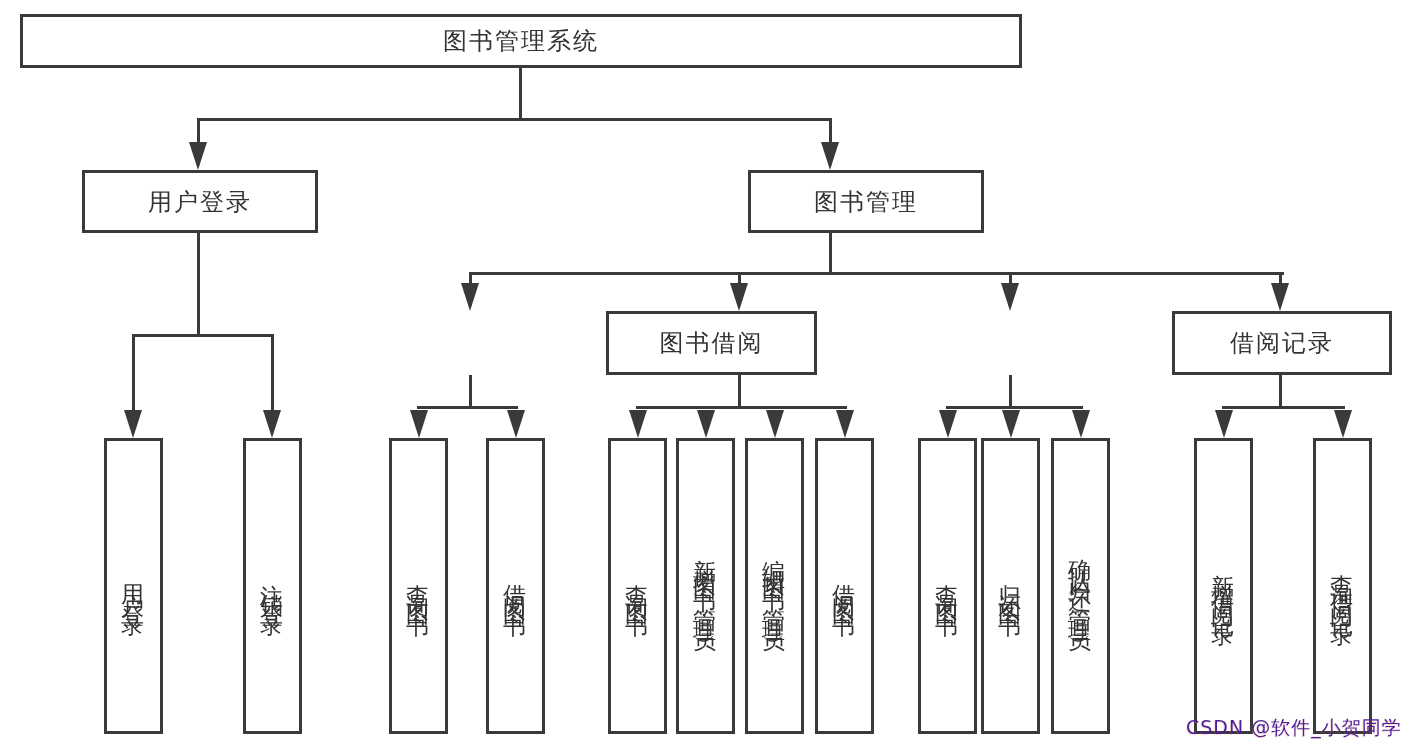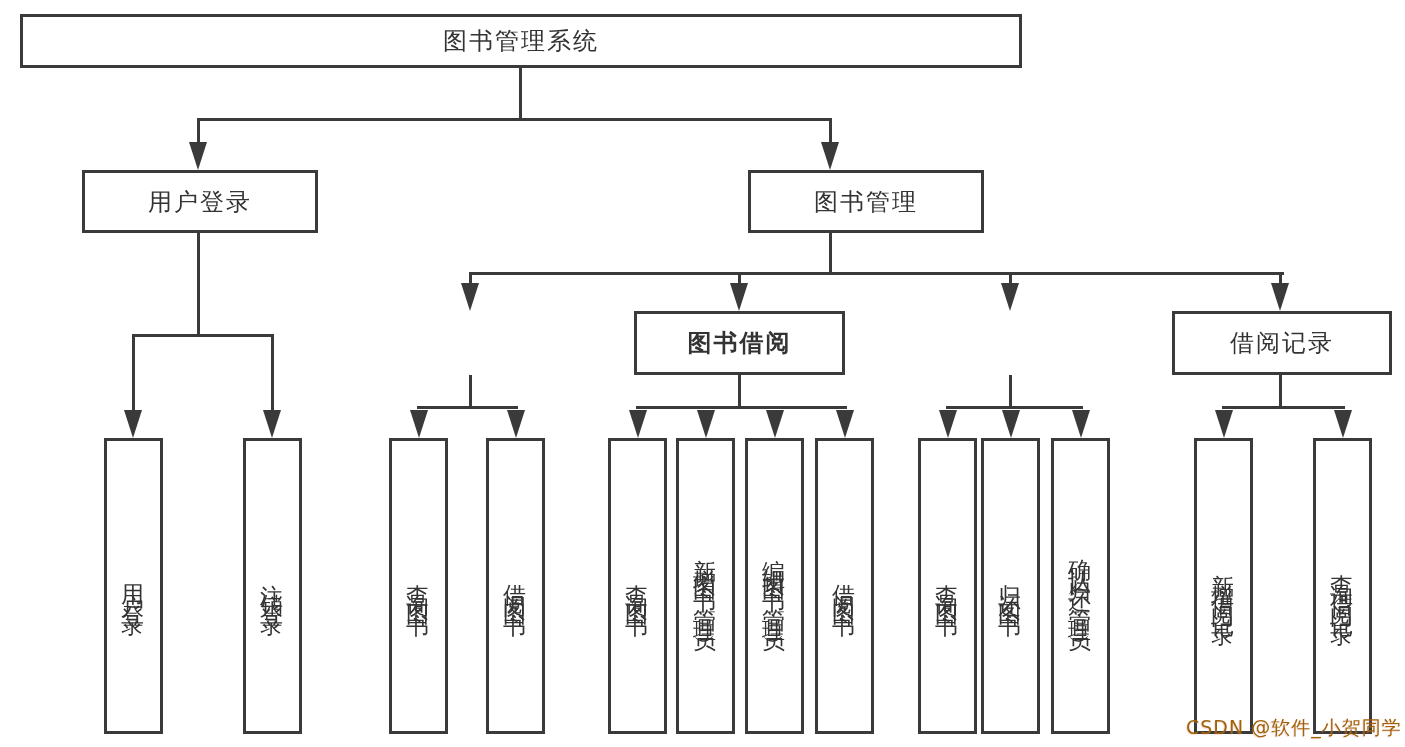--- a/index.html
+++ b/index.html
@@ -21,21 +21,21 @@
   }
   .hline{position:absolute;height:3px;background:#3a3a3a;z-index:1;}
   .vline{position:absolute;width:3px;background:#3a3a3a;z-index:1;}
   .arrow{
     position:absolute;width:0;height:0;z-index:3;
     border-left:9px solid transparent;border-right:9px solid transparent;
     border-top:28px solid #3a3a3a;
   }
   .watermark{
     position:absolute;left:1186px;top:715px;z-index:5;
-    font-size:19px;letter-spacing:1px;color:#a16207;
+    font-size:19px;letter-spacing:1px;color:#4c1d95;
     text-shadow:-1px 1px 0 rgba(230,120,120,0.25);
     white-space:nowrap;
   }
 </style>
 </head>
 <body>
 
 <div class="stage">
 
   <div class="vline" style="left:519px;top:68px;height:53px;"></div>
@@ -90,21 +90,21 @@
     <span>图书管理系统</span>
   </div>
 
   <div class="box hbox" style="left:82px;top:170px;width:236px;height:63px;">
     <span>用户登录</span>
   </div>
   <div class="box hbox" style="left:712px;top:170px;width:236px;height:63px;margin-left:36px;">
     <span>图书管理</span>
   </div>
 
-  <div class="box hbox" style="left:634px;top:311px;width:211px;height:64px;font-weight:bold;">
+  <div class="box hbox" style="left:606px;top:311px;width:211px;height:64px;">
     <span>图书借阅</span>
   </div>
   <div class="box hbox" style="left:1172px;top:311px;width:220px;height:64px;">
     <span>借阅记录</span>
   </div>
 
   <div class="box vbox" style="left:104px;top:438px;">
     <span class="vtext">用户登录</span>
   </div>
   <div class="box vbox" style="left:243px;top:438px;">

